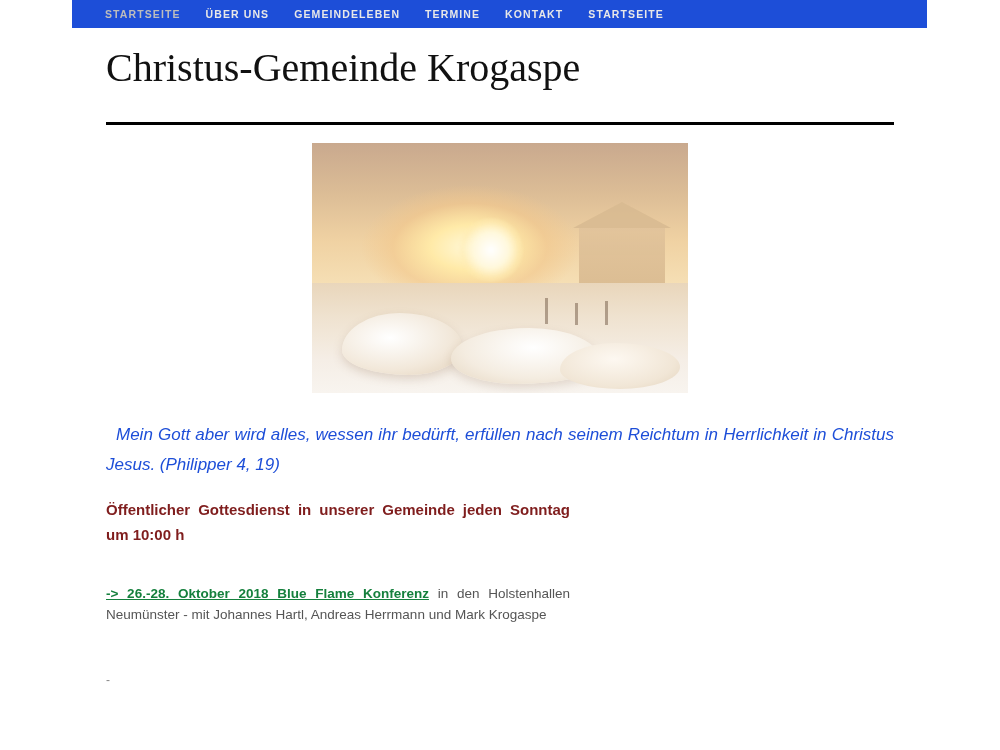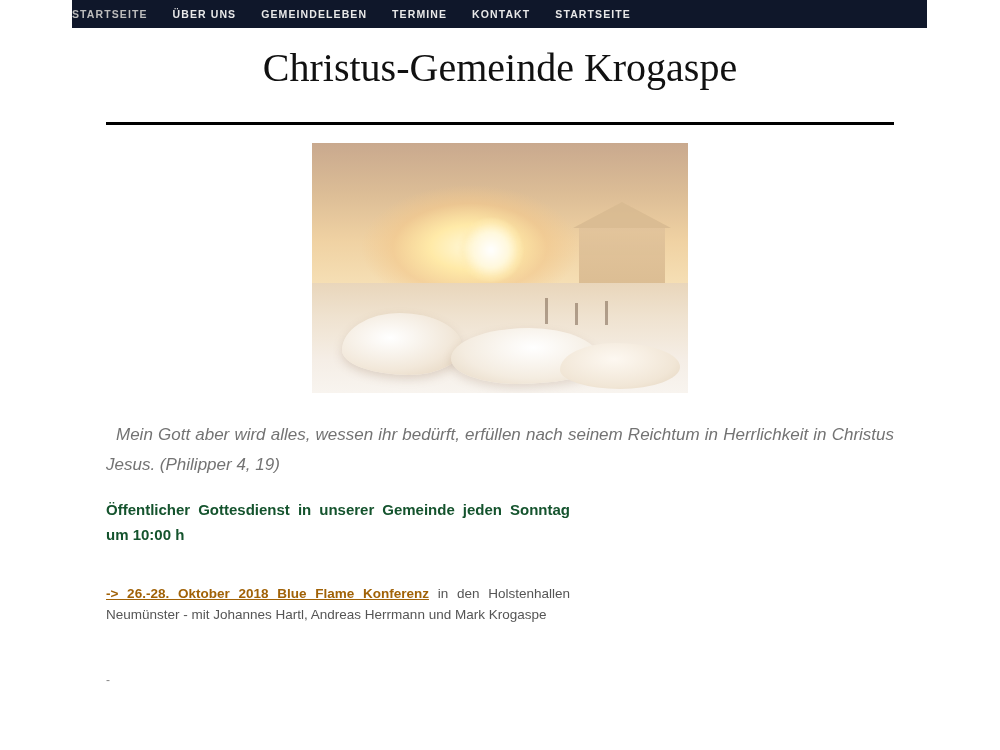--- a/index.html
+++ b/index.html
@@ -16,23 +16,24 @@
     position: relative;
   }
 
   
   .navbar {
     position: absolute;
     left: 72px;
     top: 0;
     width: 855px;
     height: 28px;
-    background: #0f172a;
+    background: #1d4ed8;
     display: flex;
     align-items: center;
+    padding-left: 33px;
     box-sizing: border-box;
   }
   .nav-item {
     color: #e8e8e8;
     font-size: 10.5px;
     letter-spacing: 1.1px;
     font-weight: bold;
     margin-right: 25px;
     text-decoration: none;
     white-space: nowrap;
@@ -49,21 +50,20 @@
   }
 
   .site-title {
     font-family: "Liberation Serif", serif;
     font-size: 40px;
     font-weight: normal;
     color: #111111;
     margin: 16px 0 0 0;
     line-height: 1.2;
     letter-spacing: 0px;
-    text-align: center;
   }
 
   .rule {
     border: none;
     border-top: 3px solid #000000;
     margin: 30px 0 0 0;
     width: 788px;
   }
 
   
@@ -137,46 +137,46 @@
   .shrub {
     position:absolute; width:3px; background:#7b6450; opacity:.55;
   }
 
   
   .verse {
     margin-top: 27px;
     font-style: italic;
     font-size: 17px;
     line-height: 30px;
-    color: #737373;
+    color: #1d4ed8;
     text-align: justify;
     text-indent: 10px;
     width: 788px;
   }
 
   
   .narrow {
     width: 464px;
   }
   .service {
     font-weight: bold;
     font-size: 15px;
     line-height: 25px;
-    color: #14532d;
+    color: #7f1d1d;
     text-align: justify;
   }
   .event {
     margin-top: 36px;
     font-size: 13.5px;
     line-height: 21px;
     color: #555555;
     text-align: justify;
   }
   .event a {
-    color: #a16207;
+    color: #15803d;
     font-weight: bold;
     text-decoration: underline;
   }
   .tail {
     margin-top: 48px;
     font-size: 12px;
     color: #888888;
   }
 </style>
 </head>

